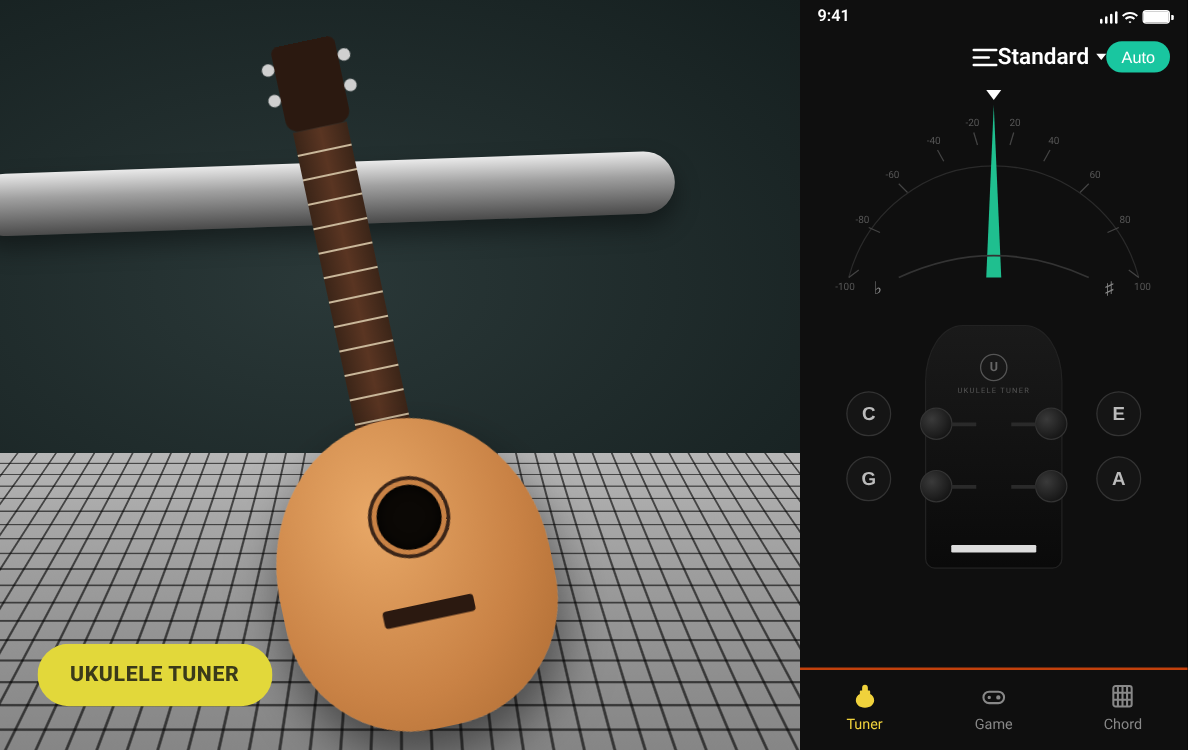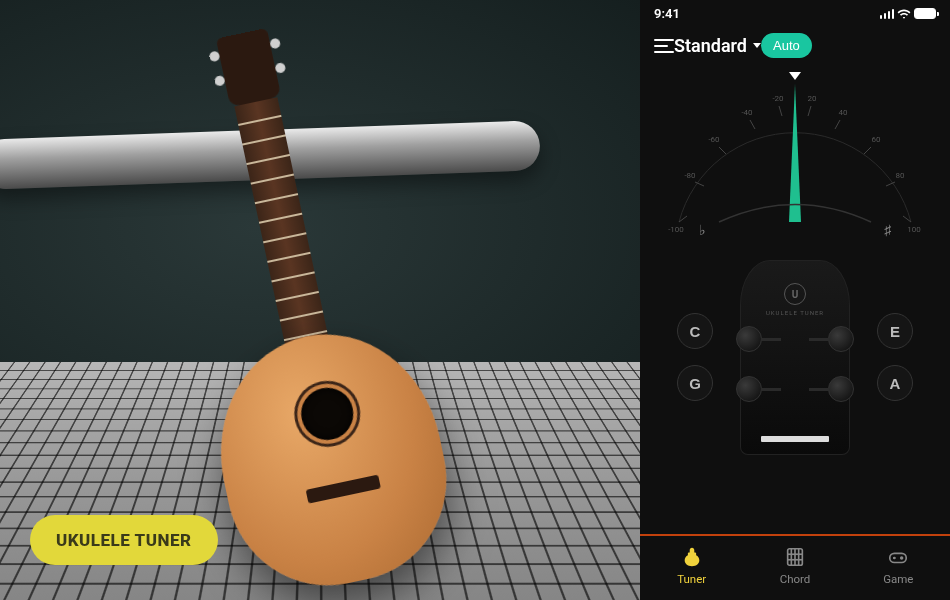--- a/index.html
+++ b/index.html
@@ -141,21 +141,21 @@
   .wifi svg { width: 14px; height: 14px; }
   .battery {
     width: 22px; height: 11px; border: 1.5px solid #fff; border-radius: 3px; position: relative;
   }
   .battery::after { content:""; position:absolute; right:-4px; top:2.5px; width:2px; height:4px; background:#fff; border-radius:0 1px 1px 0; }
   .battery i { display:block; width: 100%; height:100%; background:#fff; border-radius:1px; }
 
   .topbar {
     display: flex;
     align-items: center;
-    justify-content: flex-start;
+    justify-content: flex-end;
     padding: 10px 14px 14px;
   }
   .menu-icon { width: 20px; height: 14px; cursor: pointer; }
   .menu-icon i { display:block; height:2px; background:#fff; border-radius:1px; margin-bottom:4px; }
   .menu-icon i:nth-child(2){ width: 70%; }
   .tuning-select { font-size: 18px; font-weight: 600; display:flex; align-items:center; gap:6px; cursor:pointer; }
   .caret { width:0; height:0; border-left:4px solid transparent; border-right:4px solid transparent; border-top:5px solid #fff; }
   .auto-btn {
     background: #19c6a0;
     color: #fff;
@@ -380,38 +380,38 @@
       <span class="tab-icon">
         <svg viewBox="0 0 24 24" fill="currentColor">
             <path d="M12 2c-1.5 0-2.5 1.2-2.5 2.5V7h-1c-.6 0-1 .4-1 1v2c-2 1-3.5 3-3.5 5.5C4 19 7 22 12 22s8-3 8-6.5c0-2.5-1.5-4.5-3.5-5.5V8c0-.6-.4-1-1-1h-1V4.5C14.5 3.2 13.5 2 12 2z"></path>
           </svg>
       </span>
       <span>Tuner</span>
     </div>
     <div class="tab">
       <span class="tab-icon">
         <svg viewBox="0 0 24 24" fill="none" stroke="currentColor" stroke-width="1.8">
+            <rect x="3" y="8" width="18" height="10" rx="5"></rect>
+            <line x1="8" y1="13" x2="8" y2="13"></line>
+            <circle cx="8" cy="13" r="0.5" fill="currentColor"></circle>
+            <line x1="7" y1="13" x2="9" y2="13"></line>
+            <line x1="8" y1="12" x2="8" y2="14"></line>
+            <circle cx="16" cy="13" r="1" fill="currentColor"></circle>
+          </svg>
+      </span>
+      <span>Game</span>
+    </div>
+    <div class="tab">
+      <span class="tab-icon">
+        <svg viewBox="0 0 24 24" fill="none" stroke="currentColor" stroke-width="1.8">
             <rect x="4" y="3" width="16" height="18" rx="2"></rect>
             <line x1="8" y1="3" x2="8" y2="21"></line>
             <line x1="12" y1="3" x2="12" y2="21"></line>
             <line x1="16" y1="3" x2="16" y2="21"></line>
             <line x1="4" y1="9" x2="20" y2="9"></line>
             <line x1="4" y1="15" x2="20" y2="15"></line>
           </svg>
       </span>
       <span>Chord</span>
     </div>
-    <div class="tab">
-      <span class="tab-icon">
-        <svg viewBox="0 0 24 24" fill="none" stroke="currentColor" stroke-width="1.8">
-            <rect x="3" y="8" width="18" height="10" rx="5"></rect>
-            <line x1="8" y1="13" x2="8" y2="13"></line>
-            <circle cx="8" cy="13" r="0.5" fill="currentColor"></circle>
-            <line x1="7" y1="13" x2="9" y2="13"></line>
-            <line x1="8" y1="12" x2="8" y2="14"></line>
-            <circle cx="16" cy="13" r="1" fill="currentColor"></circle>
-          </svg>
-      </span>
-      <span>Game</span>
-    </div>
   </div>
 
 </div>
 
 </body></html>

